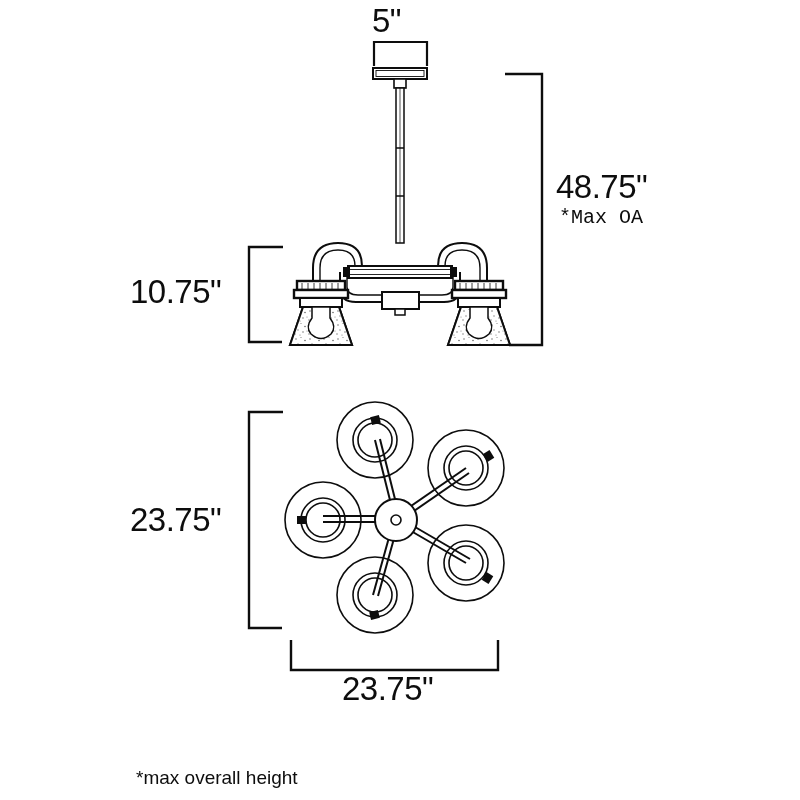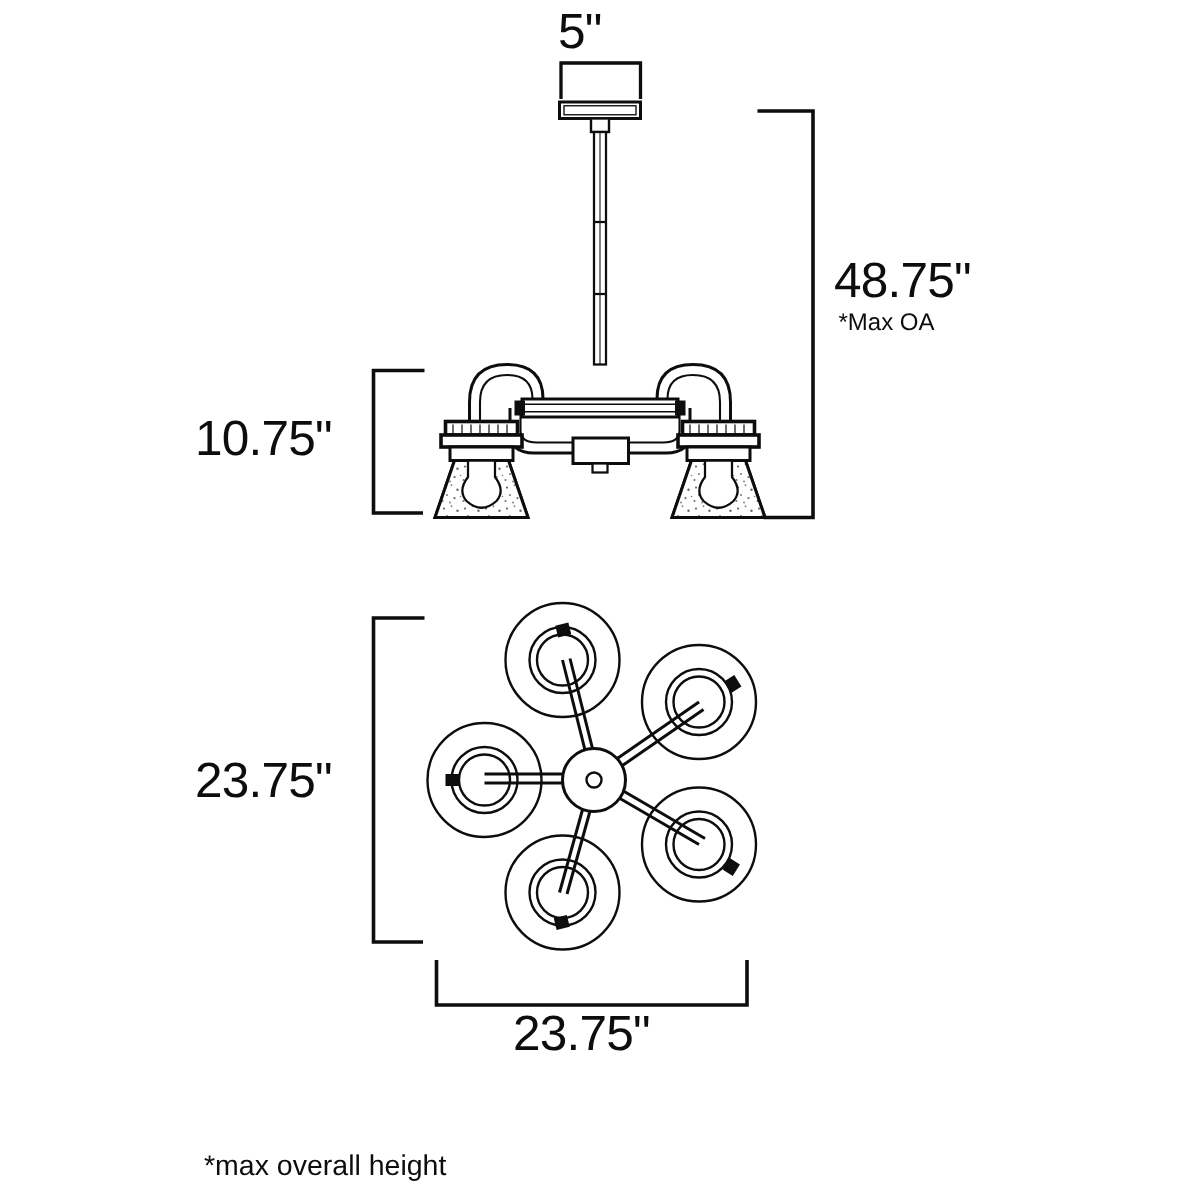--- a/index.html
+++ b/index.html
@@ -41,22 +41,23 @@
     font-size: 33px;
   }
   #dim-height-label {
     left: 556px;
     top: 170px;
     font-size: 33px;
   }
   #dim-height-note {
     left: 559px;
     top: 208px;
-    font-size: 16px;
+    font-size: 20px;
     letter-spacing: 0px;
+    font-family: Liberation Mono, monospace;
   }
   #dim-spread-label {
     left: 130px;
     top: 275px;
     font-size: 33px;
   }
   #dim-plan-v-label {
     left: 130px;
     top: 503px;
     font-size: 33px;

